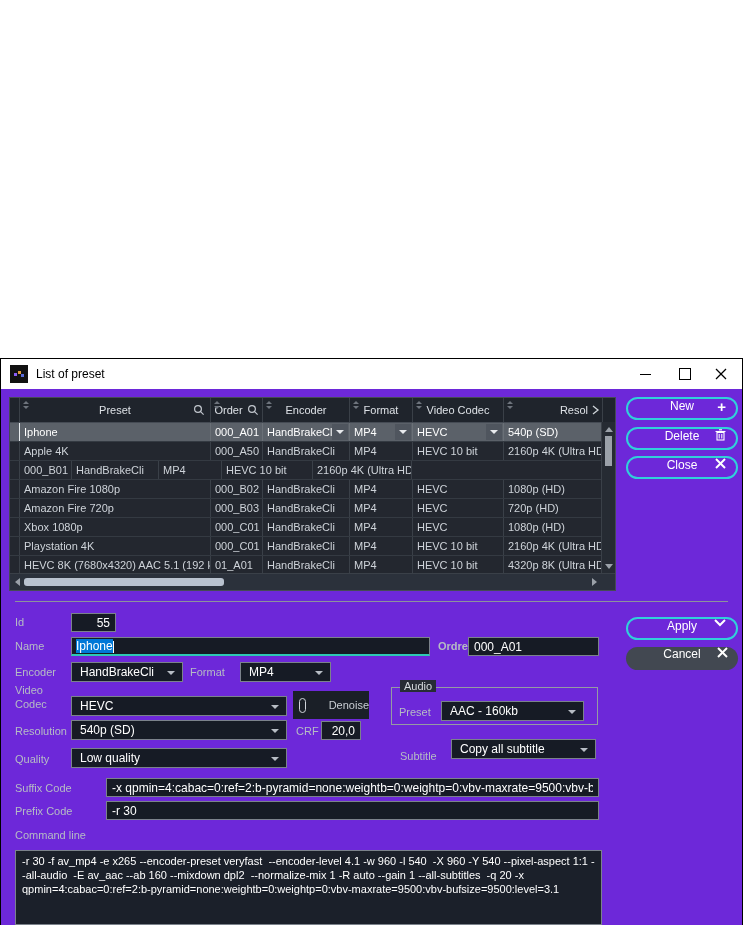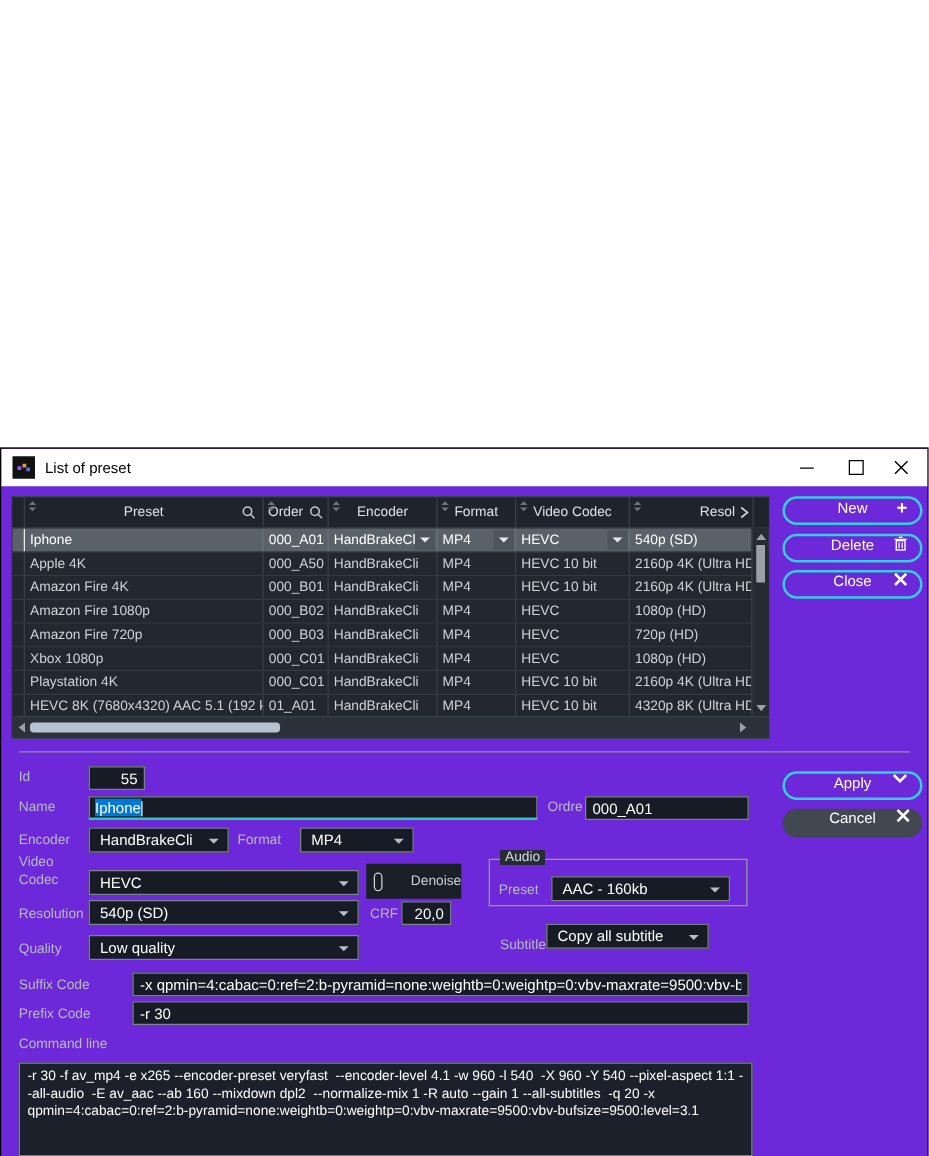--- a/index.html
+++ b/index.html
@@ -200,21 +200,20 @@
         <div class="gc c-ind"></div>
         <div class="gc c-preset">Apple 4K</div>
         <div class="gc c-order">000_A50</div>
         <div class="gc c-enc">HandBrakeCli</div>
         <div class="gc c-fmt">MP4</div>
         <div class="gc c-vc">HEVC 10 bit</div>
         <div class="gc c-res">2160p 4K (Ultra HD)</div>
       </div>
       <div class="grow">
         <div class="gc c-ind"></div>
-        <div class="gc c-preset">Amazon Fire 4K</div>
         <div class="gc c-order">000_B01</div>
         <div class="gc c-enc">HandBrakeCli</div>
         <div class="gc c-fmt">MP4</div>
         <div class="gc c-vc">HEVC 10 bit</div>
         <div class="gc c-res">2160p 4K (Ultra HD)</div>
       </div>
       <div class="grow">
         <div class="gc c-ind"></div>
         <div class="gc c-preset">Amazon Fire 1080p</div>
         <div class="gc c-order">000_B02</div>
@@ -318,21 +317,21 @@
           <line x1="10" y1="1" x2="1" y2="10" stroke="#fff" stroke-width="2"></line>
         </svg>
       </span>
     </div>
 
     <div class="lbl" style="left:14px;top:257px;">Id</div>
     <input class="inp" style="left: 70px; top: 254px; width: 45px; text-align: right;" value="55">
 
     <div class="lbl" style="left:14px;top:281px;">Name</div>
     <div class="namefield"><span class="sel">Iphone</span><span class="caret"></span></div>
-    <div class="lbl" style="left:437px;top:281px;">Ordre</div>
+    <div class="lbl" style="left:437px;top:281px;font-weight:bold;">Ordre</div>
     <input class="inp" style="left: 467px; top: 278px; width: 131px;" value="000_A01">
 
     <div class="lbl" style="left:14px;top:307px;">Encoder</div>
     <div class="dd" style="left:70px;top:303px;width:112px;">
       <span>HandBrakeCli</span>
         <span class="arr"></span>
     </div>
     <div class="lbl" style="left:189px;top:307px;">Format</div>
     <div class="dd" style="left:239px;top:303px;width:91px;">
       <span>MP4</span>
@@ -360,21 +359,21 @@
 
     <div class="lbl" style="left:14px;top:366px;">Resolution</div>
     <div class="dd" style="left:70px;top:361px;width:216px;">
       <span>540p (SD)</span>
         <span class="arr"></span>
     </div>
     <div class="lbl" style="left:295px;top:366px;">CRF</div>
     <input class="inp" style="left: 320px; top: 362px; width: 40px; text-align: right;" value="20,0">
 
     <div class="lbl" style="left:399px;top:391px;">Subtitle</div>
-    <div class="dd" style="left:436px;top:380px;width:130px;">
+    <div class="dd" style="left:450px;top:380px;width:145px;">
       <span>Copy all subtitle</span>
         <span class="arr"></span>
     </div>
 
     <div class="lbl" style="left:14px;top:394px;">Quality</div>
     <div class="dd" style="left:70px;top:389px;width:216px;">
       <span>Low quality</span>
         <span class="arr"></span>
     </div>
 

